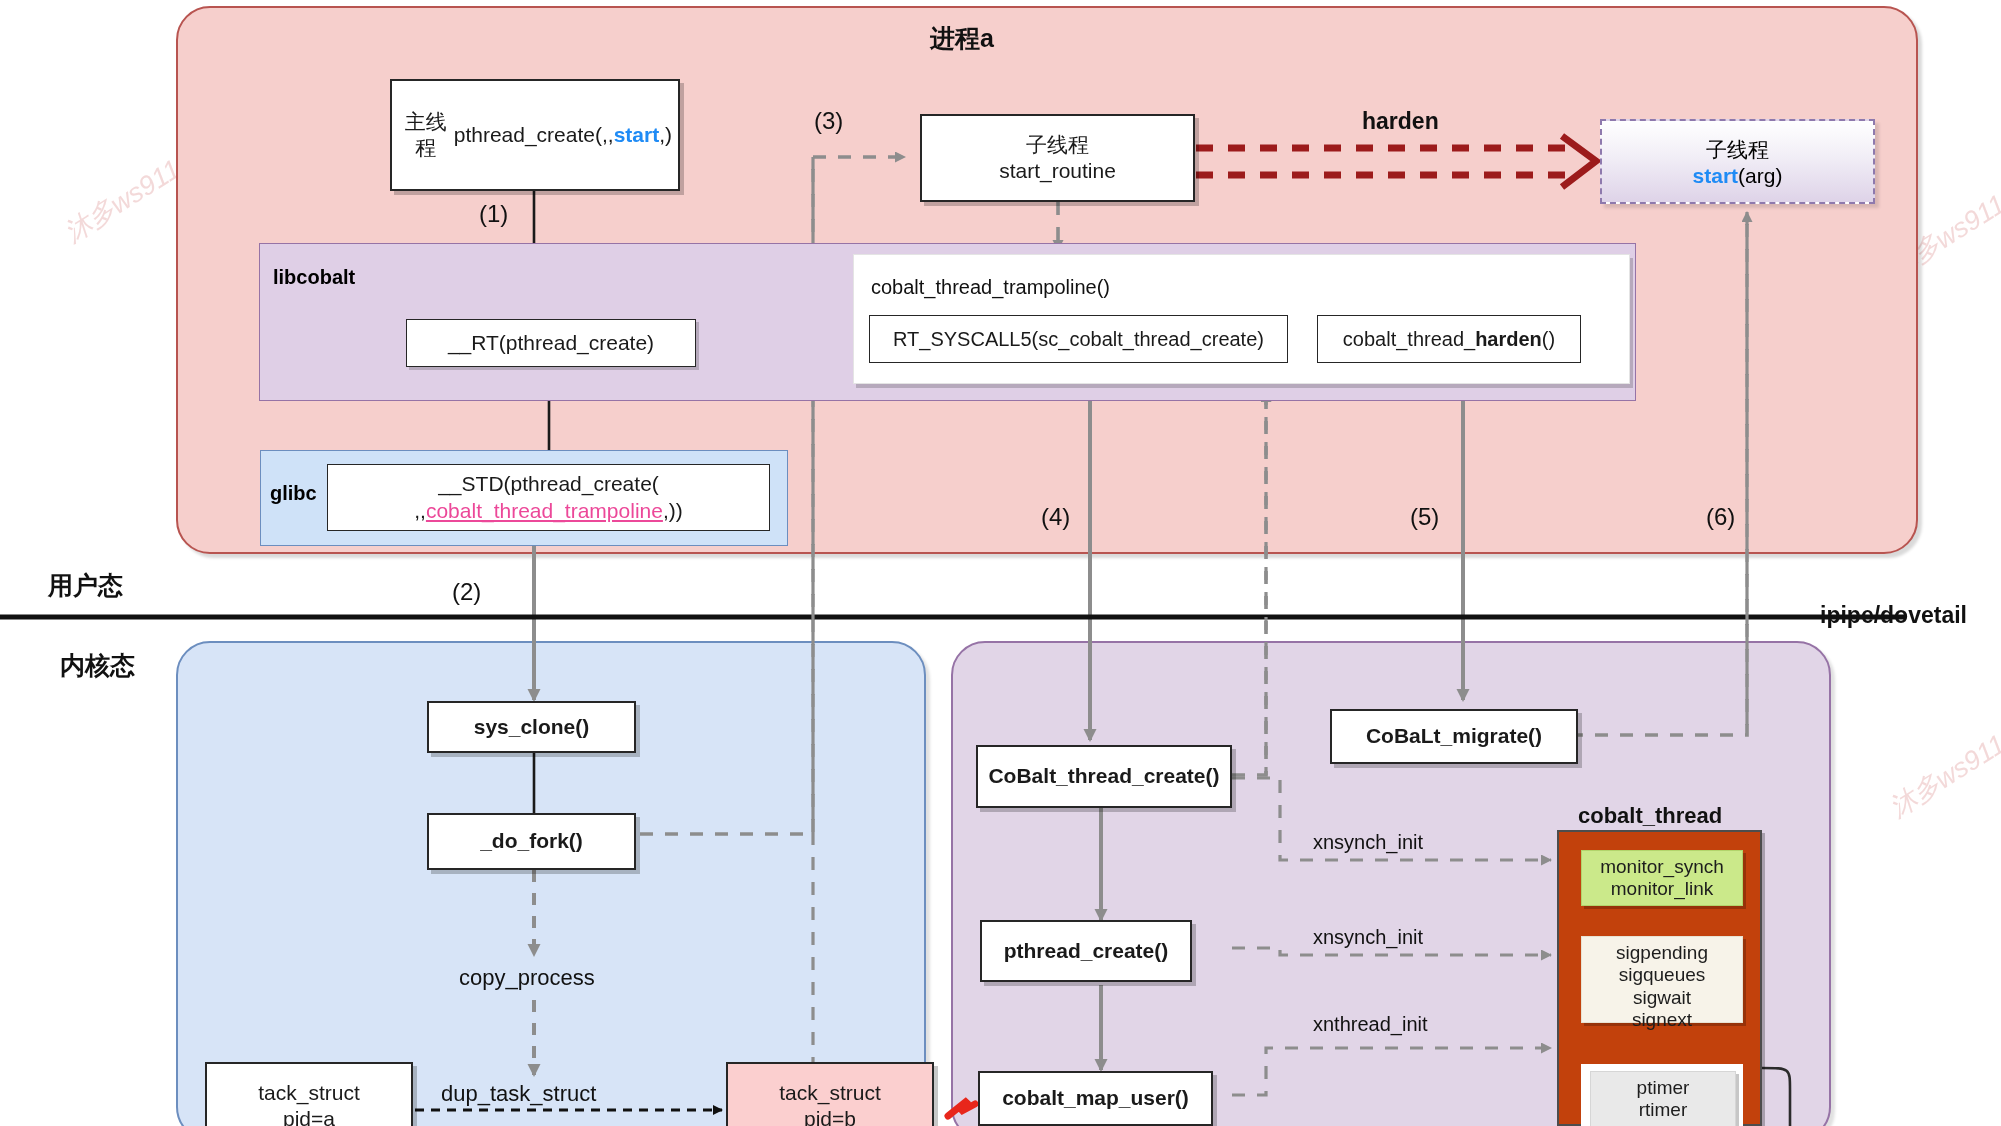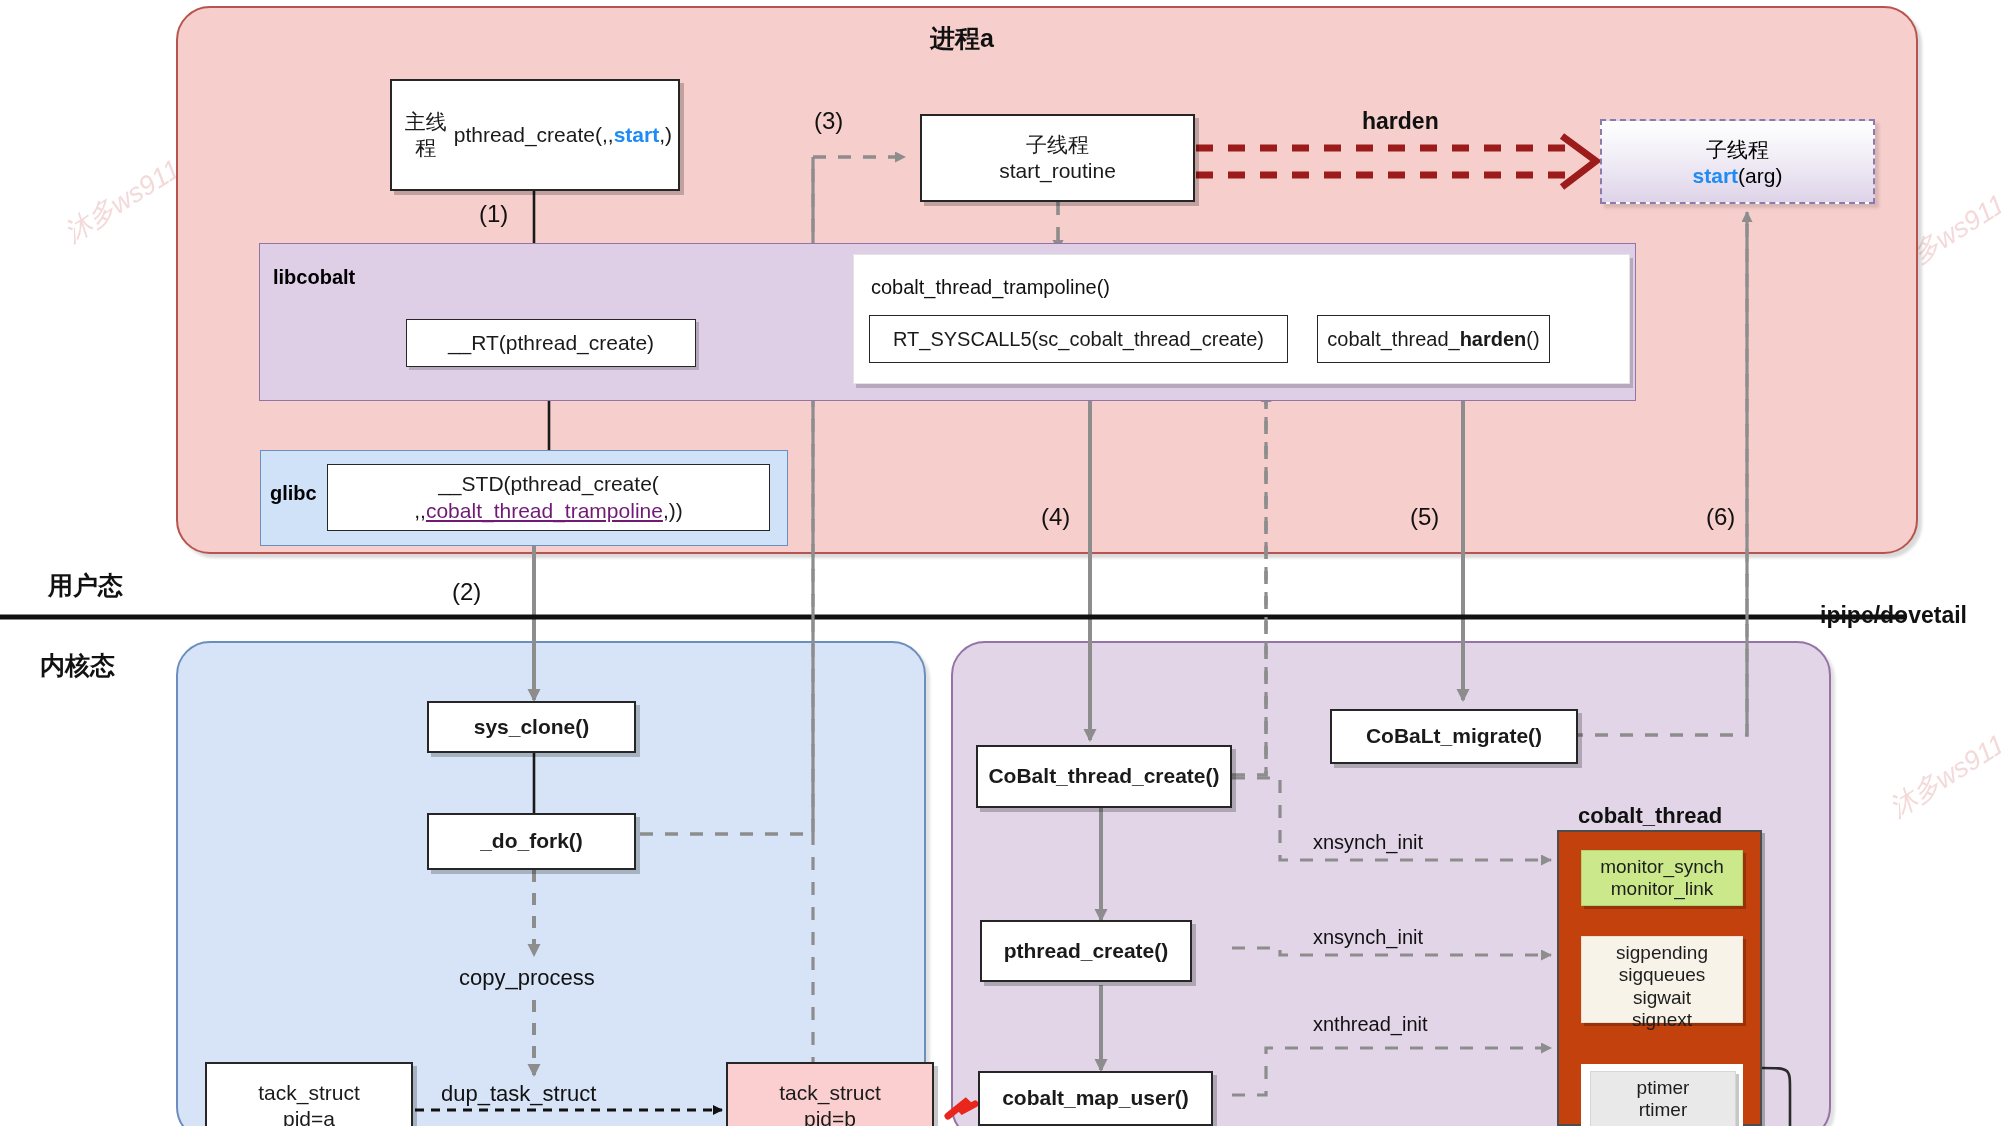--- a/index.html
+++ b/index.html
@@ -35,21 +35,21 @@
 
   
   .node{position:absolute;box-sizing:border-box;background:#ffffff;
         border:2px solid #262626;display:flex;align-items:center;
         justify-content:center;text-align:center;font-size:21px;color:#1a1a1a;
         line-height:1.25;padding:2px 6px;box-shadow:4px 4px 0px rgba(0,0,0,.22);}
   .node.thin{border-width:1.5px;box-shadow:3px 3px 0 rgba(0,0,0,.18);}
   .node.noshadow{box-shadow:none;}
   .node.b{font-weight:bold;}
   .blue-t{color:#1f8bf5;font-weight:bold;}
-  .blue-link{color:#701a75;text-decoration:underline;}
+  .blue-link{color:#ec4899;text-decoration:underline;}
 
   
   #child-thread-hardened{position:absolute;left:1600px;top:119px;width:275px;height:85px;
         background:linear-gradient(180deg,#ffffff 0%,#f2eff7 42%,#ded3e8 100%);
         border:2px dashed #8e79ad;display:flex;flex-direction:column;
         align-items:center;justify-content:center;font-size:21px;
         box-shadow:4px 4px 3px rgba(0,0,0,.12);box-sizing:border-box;}
 
   
   #cobalt-thread-struct{position:absolute;left:1557px;top:830px;width:205px;height:296px;
@@ -159,21 +159,21 @@
     <path d="M1232,778 L1280,778 L1280,860 L1551,860" stroke="#8d8d8d" stroke-width="3.2" stroke-dasharray="13,12" fill="none" marker-end="url(#ahGrayS)"></path>
     <path d="M1232,948 L1280,948 L1280,955 L1551,955" stroke="#8d8d8d" stroke-width="3.2" stroke-dasharray="13,12" fill="none" marker-end="url(#ahGrayS)"></path>
     <path d="M1232,1095 L1266,1095 L1266,1048 L1551,1048" stroke="#8d8d8d" stroke-width="3.2" stroke-dasharray="13,12" fill="none" marker-end="url(#ahGrayS)"></path>
 
     <path d="M1762,1068 C1790,1068 1790,1068 1790,1090 L1790,1126" stroke="#2b2b2b" stroke-width="2.6" fill="none"></path>
 
     <path d="M948,1116 L968,1100 L960,1112 L975,1104" stroke="#e8261b" stroke-width="7" fill="none" stroke-linecap="round"></path>
   </svg>
 
   <div class="lbl cjk" style="left:48px;top:569px;">用户态</div>
-  <div class="lbl cjk" style="left:40px;top:649px;">内核态</div>
+  <div class="lbl cjk" style="left:60px;top:649px;">内核态</div>
   <div class="lbl bold" style="left:1820px;top:602px;font-size:23px;">ipipe/dovetail</div>
 
   <div class="lbl" style="left:479px;top:200px;">(1)</div>
   <div class="lbl" style="left:452px;top:578px;">(2)</div>
   <div class="lbl" style="left:814px;top:107px;">(3)</div>
   <div class="lbl" style="left:1041px;top:503px;">(4)</div>
   <div class="lbl" style="left:1410px;top:503px;">(5)</div>
   <div class="lbl" style="left:1706px;top:503px;">(6)</div>
 
   <div class="node" style="left:390px;top:79px;width:290px;height:112px;flex-direction:row;">
@@ -196,21 +196,21 @@
   <div id="libcobalt-band" class="abs"></div>
   <div class="band-title" style="left:273px;top:266px;">libcobalt</div>
 
   <div class="node thin" style="left:406px;top:319px;width:290px;height:48px;">__RT(pthread_create)</div>
 
   <div id="trampoline-band" class="abs"></div>
   <div class="lbl small" style="left:871px;top:276px;">cobalt_thread_trampoline()</div>
 
   <div class="node thin noshadow" style="left:869px;top:315px;width:419px;height:48px;font-size:20px;">RT_SYSCALL5(sc_cobalt_thread_create)</div>
 
-  <div class="node thin noshadow" style="left:1317px;top:315px;width:233px;height:48px;font-size:20px;">
+  <div class="node thin noshadow" style="left:1317px;top:315px;width:264px;height:48px;font-size:20px;">
     <span>cobalt_thread_</span>
       <b>harden</b>
       <span>()</span>
   </div>
 
   <div id="glibc-band" class="abs"></div>
   <div class="band-title" style="left:270px;top:482px;">glibc</div>
 
   <div class="node thin noshadow" style="left:327px;top:464px;width:443px;height:67px;flex-direction:column;font-size:21px;">
     <div>__STD(pthread_create(</div>

